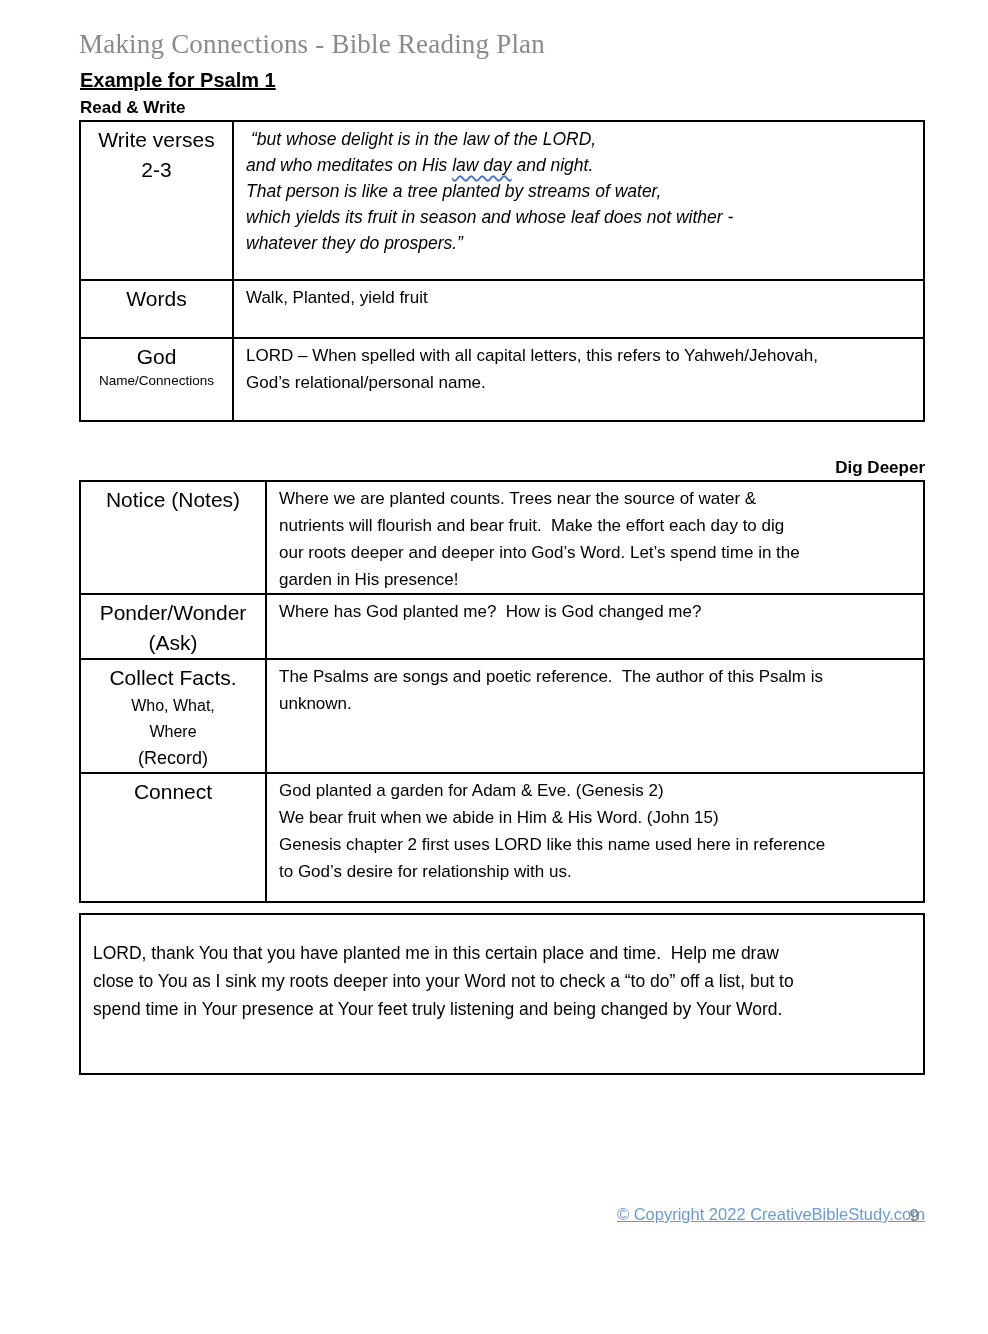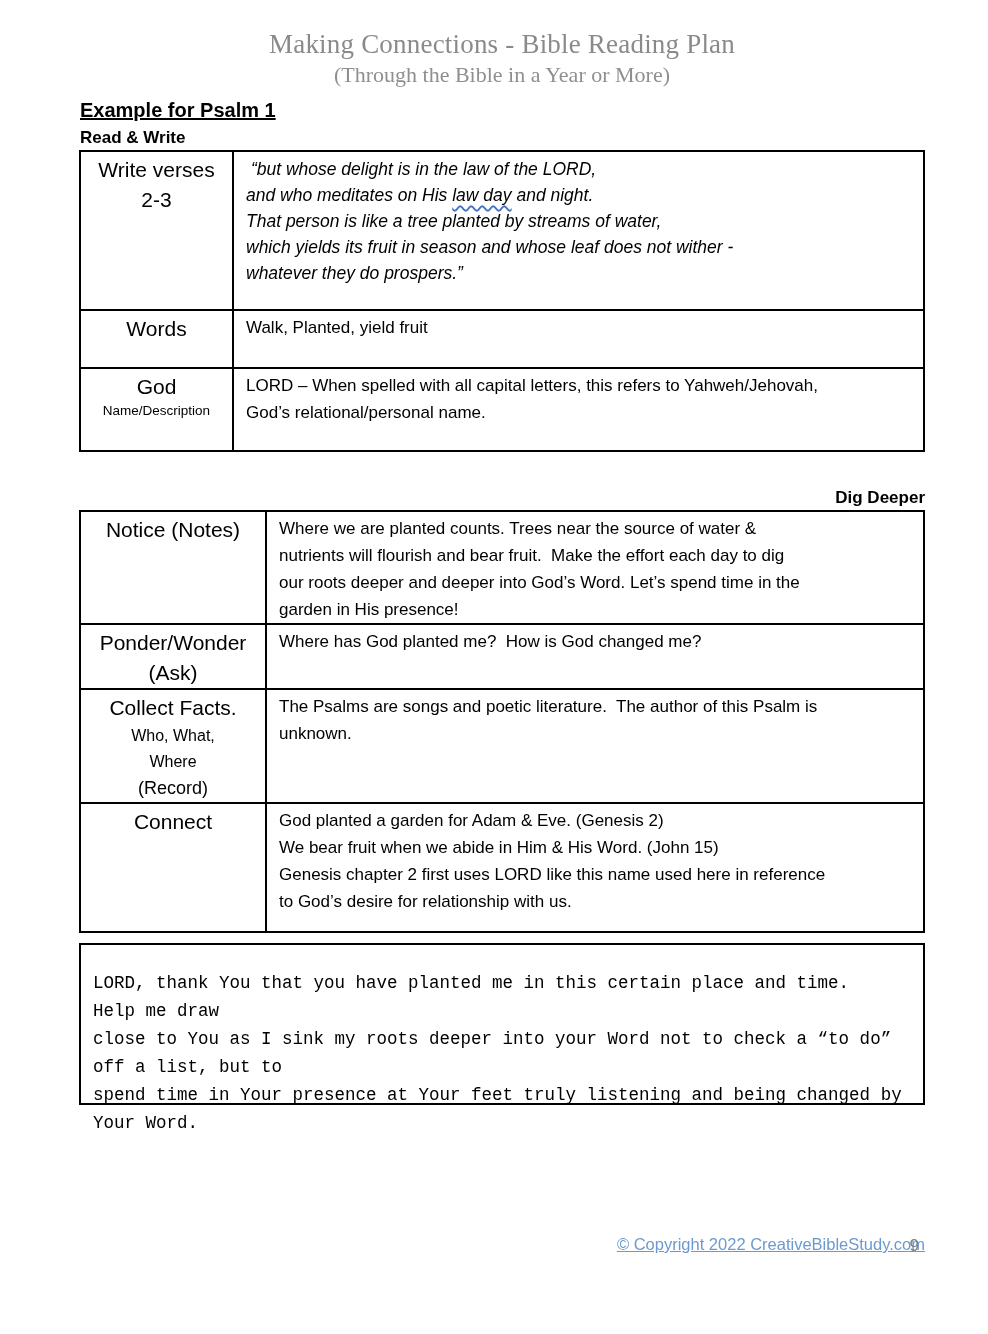--- a/index.html
+++ b/index.html
@@ -11,21 +11,20 @@
     color: #000000;
     overflow: hidden;
   }
   .page { width: 988px; height: 1334px; padding: 28px 63px 0 79px; }
 
   
   .doc-title {
     font-family: "Liberation Serif", serif;
     color: #8a8a8a;
     font-size: 27px; line-height: 32px;
-    text-align: center;
     letter-spacing: 0.2px;
   }
   .doc-subtitle {
     font-family: "Liberation Serif", serif;
     color: #8f8f8f;
     font-size: 22px; line-height: 30px;
     text-align: center;
   }
 
   .example-heading { font-size: 20px; font-weight: bold; margin: 8px 0 0 1px; line-height: 24px; text-decoration: underline; }
@@ -60,41 +59,40 @@
 
   .h159 { height: 159px; } .h58 { height: 58px; } .h83 { height: 83px; }
   .h108 { height: 108px; } .h63 { height: 63px; } .h114 { height: 114px; border-radius: 19px; } .h129 { height: 129px; }
 
   
   .pray-box {
     width: 846px; height: 162px;
     border: 2px solid #000;
     margin-top: 10px;
     padding: 24px 17px 0 12px;
-    font-size: 17.5px; line-height: 28px; font-family: Liberation Mono, monospace;
+    font-size: 17.5px; line-height: 28px;
   }
 
   
   .footer { position: relative; margin-top: 130px; text-align: right; height: 24px; }
   .footer-link {
     color: #6b9ad1;
     font-size: 16.5px;
     text-decoration: underline;
     text-decoration-color: #6b9ad1;
     cursor: pointer;
   }
   .page-number { position: absolute; right: 6px; top: 1px; color: #7f7f7f; font-size: 17px; }
 </style>
 </head>
 <body>
 
 <div class="page">
 
   <div class="doc-title">Making Connections - Bible Reading Plan</div>
-  <div class="doc-subtitle">(Through the Bible in a Year or More)</div>
 
   <div class="example-heading">Example for Psalm 1</div>
 
   <div class="section-heading">Read &amp; Write</div>
 
   <table class="grid">
     <colgroup>
         <col style="width:153px">
         <col>
       </colgroup>
@@ -114,21 +112,21 @@
     </tr>
     <tr class="h58">
       <td class="label-cell">
         <div class="label-lg">Words</div>
       </td>
       <td class="content-cell pre">Walk, Planted, yield fruit</td>
     </tr>
     <tr class="h83">
       <td class="label-cell">
         <div class="label-lg">God</div>
-        <div class="label-sm">Name/Description</div>
+        <div class="label-sm">Name/Connections</div>
       </td>
       <td class="content-cell pre">LORD – When spelled with all capital letters, this refers to Yahweh/Jehovah,
 God’s relational/personal name.</td>
     </tr>
   </tbody>
     </table>
 
   <div class="section-heading mt-big">Dig Deeper</div>
 
   <table class="grid">
@@ -153,21 +151,21 @@
       </td>
       <td class="content-cell pre">Where has God planted me?  How is God changed me?</td>
     </tr>
     <tr class="h114">
       <td class="label-cell">
         <div class="label-lg">Collect Facts.</div>
         <div class="label-md">Who, What,</div>
         <div class="label-md">Where</div>
         <div class="label-rec">(Record)</div>
       </td>
-      <td class="content-cell pre">The Psalms are songs and poetic literature.  The author of this Psalm is
+      <td class="content-cell pre">The Psalms are songs and poetic reference.  The author of this Psalm is
 unknown.</td>
     </tr>
     <tr class="h129">
       <td class="label-cell">
         <div class="label-lg">Connect</div>
       </td>
       <td class="content-cell pre">God planted a garden for Adam &amp; Eve. (Genesis 2)
 We bear fruit when we abide in Him &amp; His Word. (John 15)
 Genesis chapter 2 first uses LORD like this name used here in reference
 to God’s desire for relationship with us.</td>

